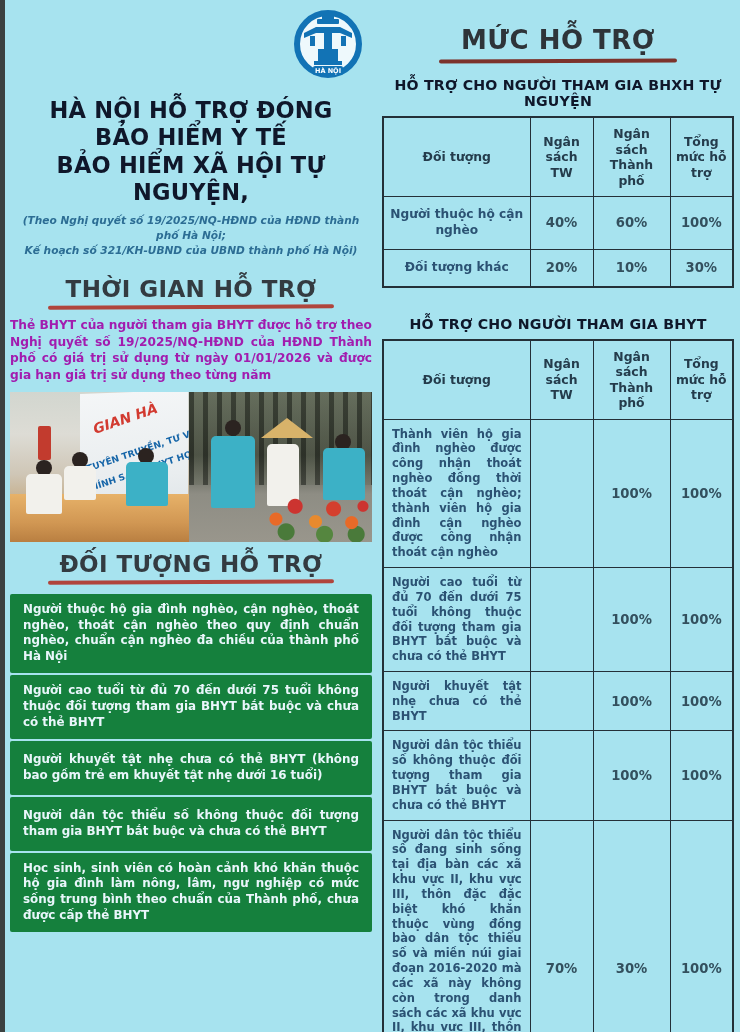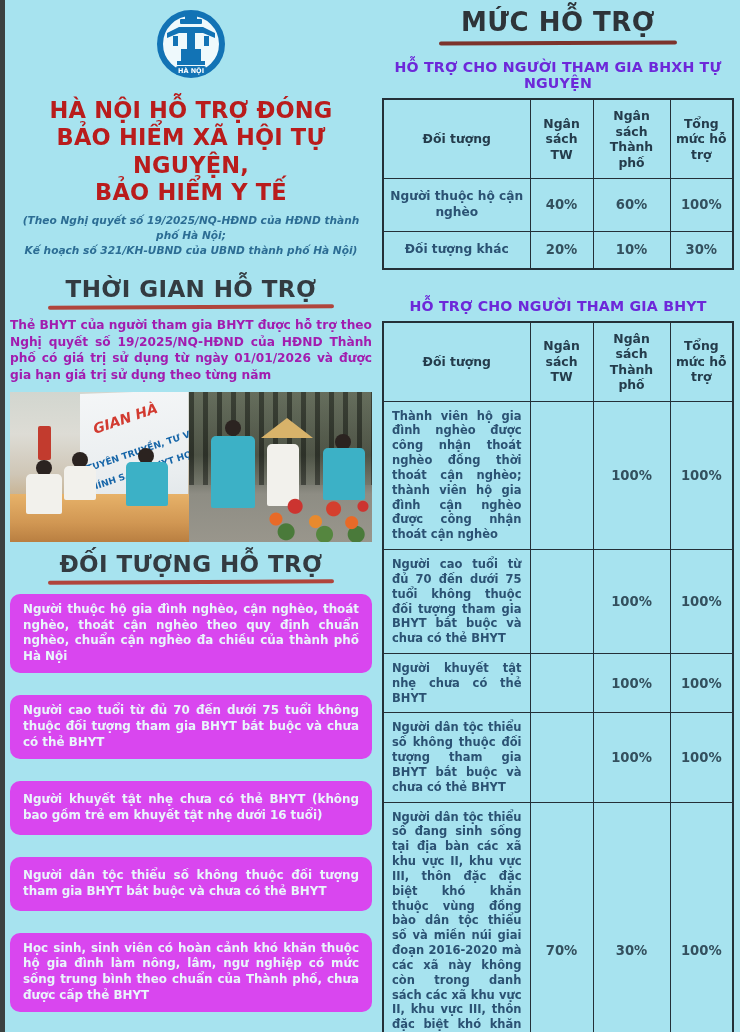--- a/index.html
+++ b/index.html
@@ -2,23 +2,23 @@
 <html><head>
 <meta charset="utf-8">
 <style>
   html,body{margin:0;padding:0;}
   body{font-family:"DejaVu Sans","Liberation Sans",sans-serif;}
   .poster{position:relative;width:740px;height:1032px;background:#a7e3ef;overflow:hidden;}
   .edge-strip{position:absolute;left:0;top:0;width:5px;height:1032px;background:#3b4140;}
   .col-left{position:absolute;left:10px;top:4px;width:362px;}
   .col-right{position:absolute;left:382px;top:4px;width:352px;}
   
-  .logo-wrap{text-align:center;margin-top:2px;text-decoration:underline;}
-  
-  .title{margin-top:3px;font-size:22.5px;line-height:1.22;font-weight:bold;color:#b91c1c;text-align:center;letter-spacing:.2px;}
+  .logo-wrap{text-align:right;margin-top:2px;text-decoration:underline;}
+  
+  .title{margin-top:3px;font-size:22.5px;line-height:1.22;font-weight:bold;color:#0f172a;text-align:center;letter-spacing:.2px;}
   .subtitle{margin-top:6px;font-size:10.6px;line-height:1.45;font-weight:bold;font-style:italic;color:#2c6d94;text-align:center;}
   .sec-head{margin-top:17px;font-size:23px;font-weight:bold;color:#333b41;text-align:center;letter-spacing:.4px;}
   .rule-red{height:3.5px;background:#b0453c;width:286px;margin:3px auto 0;border-radius:2px;transform:rotate(-.3deg);}
   .rule-maroon{height:4px;background:#7c332c;width:238px;margin:4px auto 0;border-radius:2px;transform:rotate(-.2deg);}
   .date-big{margin-top:8px;font-size:36px;font-weight:bold;color:#e8493b;text-align:center;letter-spacing:.5px;}
   .para{margin-top:9px;font-size:12.2px;line-height:1.35;font-weight:bold;color:#a21caf;text-align:justify;}
   
   .photo{display:flex;height:150px;margin-top:9px;overflow:hidden;}
   .pp{position:relative;overflow:hidden;}
   .pp-left{width:49.5%;background:linear-gradient(180deg,#d2d6cf 0%,#dddcd5 28%,#cfc6b6 55%,#c3a87f 78%,#b59a6e 100%);}
@@ -41,24 +41,24 @@
       radial-gradient(circle at 32% 30%, #cc3430 0 7px, transparent 8px),
       radial-gradient(circle at 50% 60%, #e88a2e 0 6px, transparent 7px),
       radial-gradient(circle at 66% 35%, #d43f2e 0 7px, transparent 8px),
       radial-gradient(circle at 82% 62%, #e86a28 0 6px, transparent 7px),
       radial-gradient(circle at 92% 30%, #cc3430 0 5px, transparent 6px),
       radial-gradient(circle at 24% 80%, #4a7a3a 0 8px, transparent 9px),
       radial-gradient(circle at 58% 85%, #55863f 0 8px, transparent 9px),
       radial-gradient(circle at 86% 85%, #4a7a3a 0 8px, transparent 9px);}
   
   .boxes{margin-top:10px;}
-  .tbox{background:#d946ef;color:#e9f6fb;font-size:11.9px;line-height:1.33;font-weight:bold;text-align:justify;padding:8px 13px;margin-bottom:22px;border-radius:10px;display:flex;align-items:center;min-height:38px;}
-  
-  .main-head{margin-top:3px;font-size:26px;font-weight:bold;color:#2e3439;text-align:center;letter-spacing:.5px;}
-  .tbl-title{margin-top:14px;font-size:14.2px;font-weight:bold;color:#6d28d9;text-align:center;letter-spacing:.2px;}
+  .tbox{background:#15803d;color:#e9f6fb;font-size:11.9px;line-height:1.33;font-weight:bold;text-align:justify;padding:8px 13px;margin-bottom:2px;border-radius:2px;display:flex;align-items:center;min-height:38px;}
+  
+  .main-head{margin-top:21px;font-size:26px;font-weight:bold;color:#2e3439;text-align:center;letter-spacing:.5px;}
+  .tbl-title{margin-top:14px;font-size:14.2px;font-weight:bold;color:#0f172a;text-align:center;letter-spacing:.2px;}
   table.support{width:100%;margin-top:7px;border-collapse:collapse;border:2.5px solid #243038;}
   table.support th, table.support td{border:1.8px solid #243038;}
   table.support th{font-size:12.4px;line-height:1.25;color:#243c4c;padding:8px 3px;font-weight:bold;text-align:center;}
   td.obj-c{font-size:12.2px;font-weight:bold;color:#2b5273;text-align:center;padding:10px 4px;line-height:1.3;}
   td.obj-j{font-size:11.5px;font-weight:bold;color:#2b5273;text-align:justify;padding:7px 8px;line-height:1.29;}
   td.val{font-size:13.2px;font-weight:bold;color:#33505e;text-align:center;padding:4px 2px;}
 </style>
 </head>
 <body>
 
@@ -78,22 +78,22 @@
         <rect x="57" y="30" width="5" height="10" fill="#1273b5"></rect>
         <rect x="34" y="43" width="20" height="12" fill="#1273b5"></rect>
         <rect x="30" y="55" width="28" height="4" fill="#1273b5"></rect>
         <rect x="29" y="60" width="30" height="9" rx="2" fill="#1273b5"></rect>
         <text x="44" y="67" text-anchor="middle" font-size="6.5" font-weight="bold" fill="#ffffff">HÀ NỘI</text>
       </svg>
     </div>
 
     <div class="title">
       <div>HÀ NỘI HỖ TRỢ ĐÓNG</div>
+      <div>BẢO HIỂM Y TẾ</div>
       <div>BẢO HIỂM XÃ HỘI TỰ NGUYỆN,</div>
-      <div>BẢO HIỂM Y TẾ</div>
     </div>
 
     <div class="subtitle">
       <div>(Theo Nghị quyết số 19/2025/NQ-HĐND của HĐND thành phố Hà Nội;</div>
       <div>Kế hoạch số 321/KH-UBND của UBND thành phố Hà Nội)</div>
     </div>
 
     <div class="sec-head">THỜI GIAN HỖ TRỢ</div>
     <div class="rule-red"></div>
 

